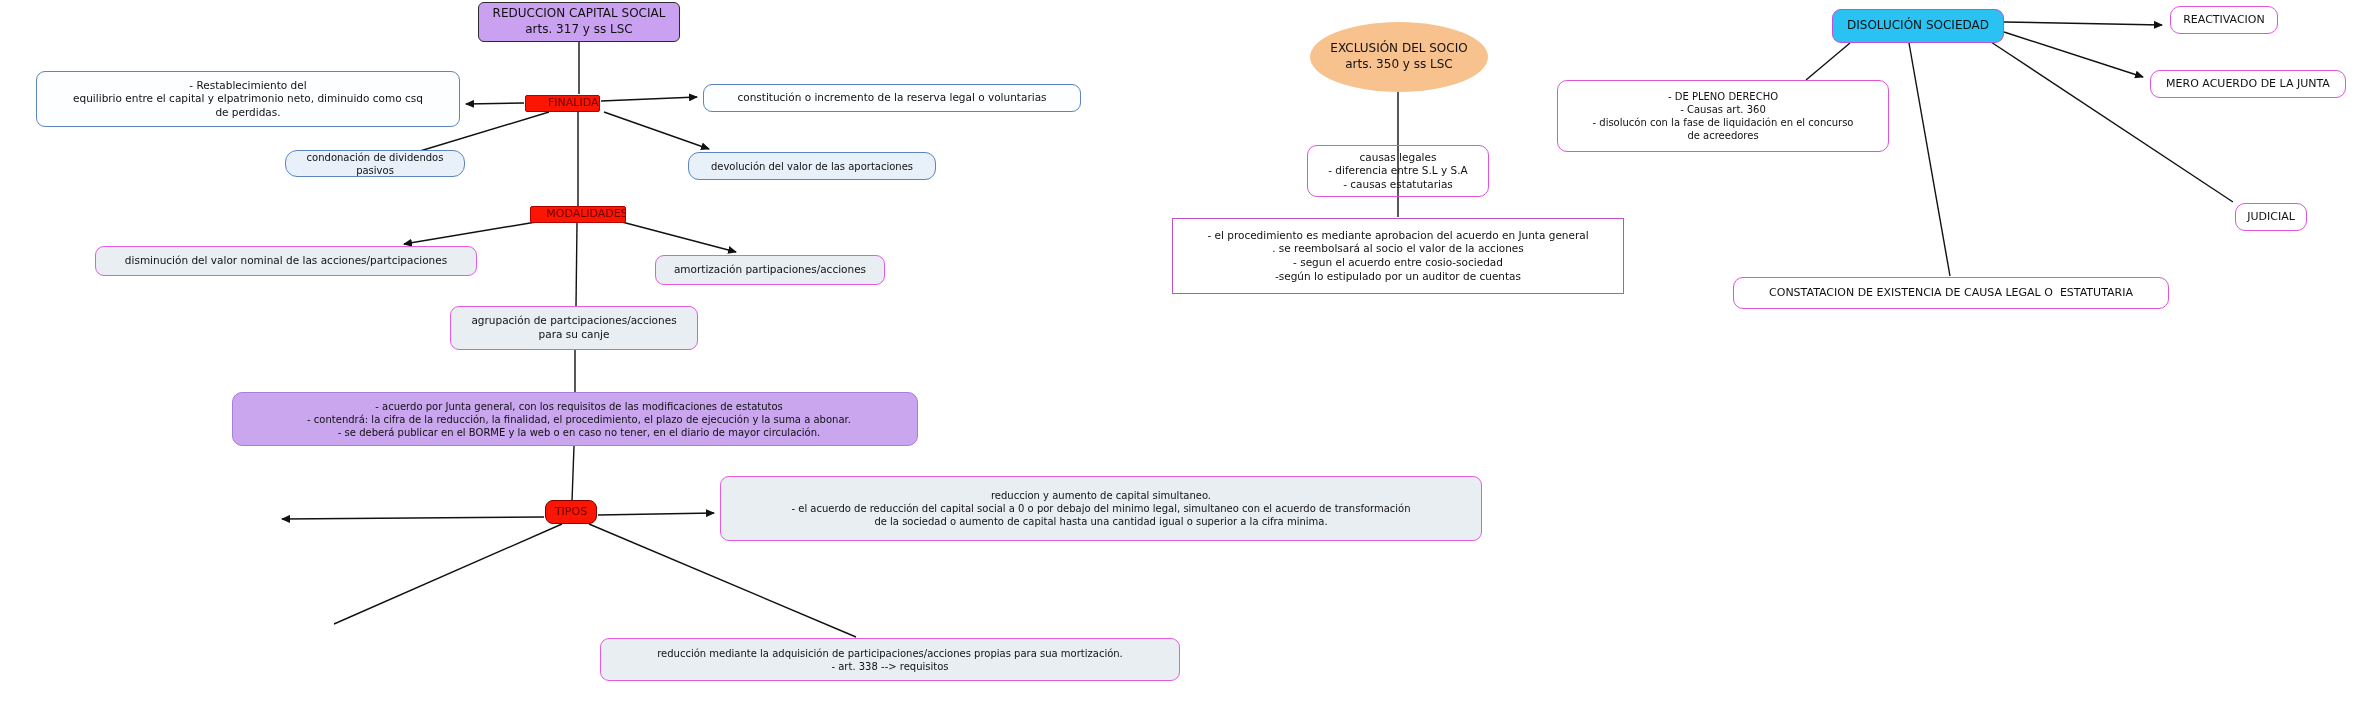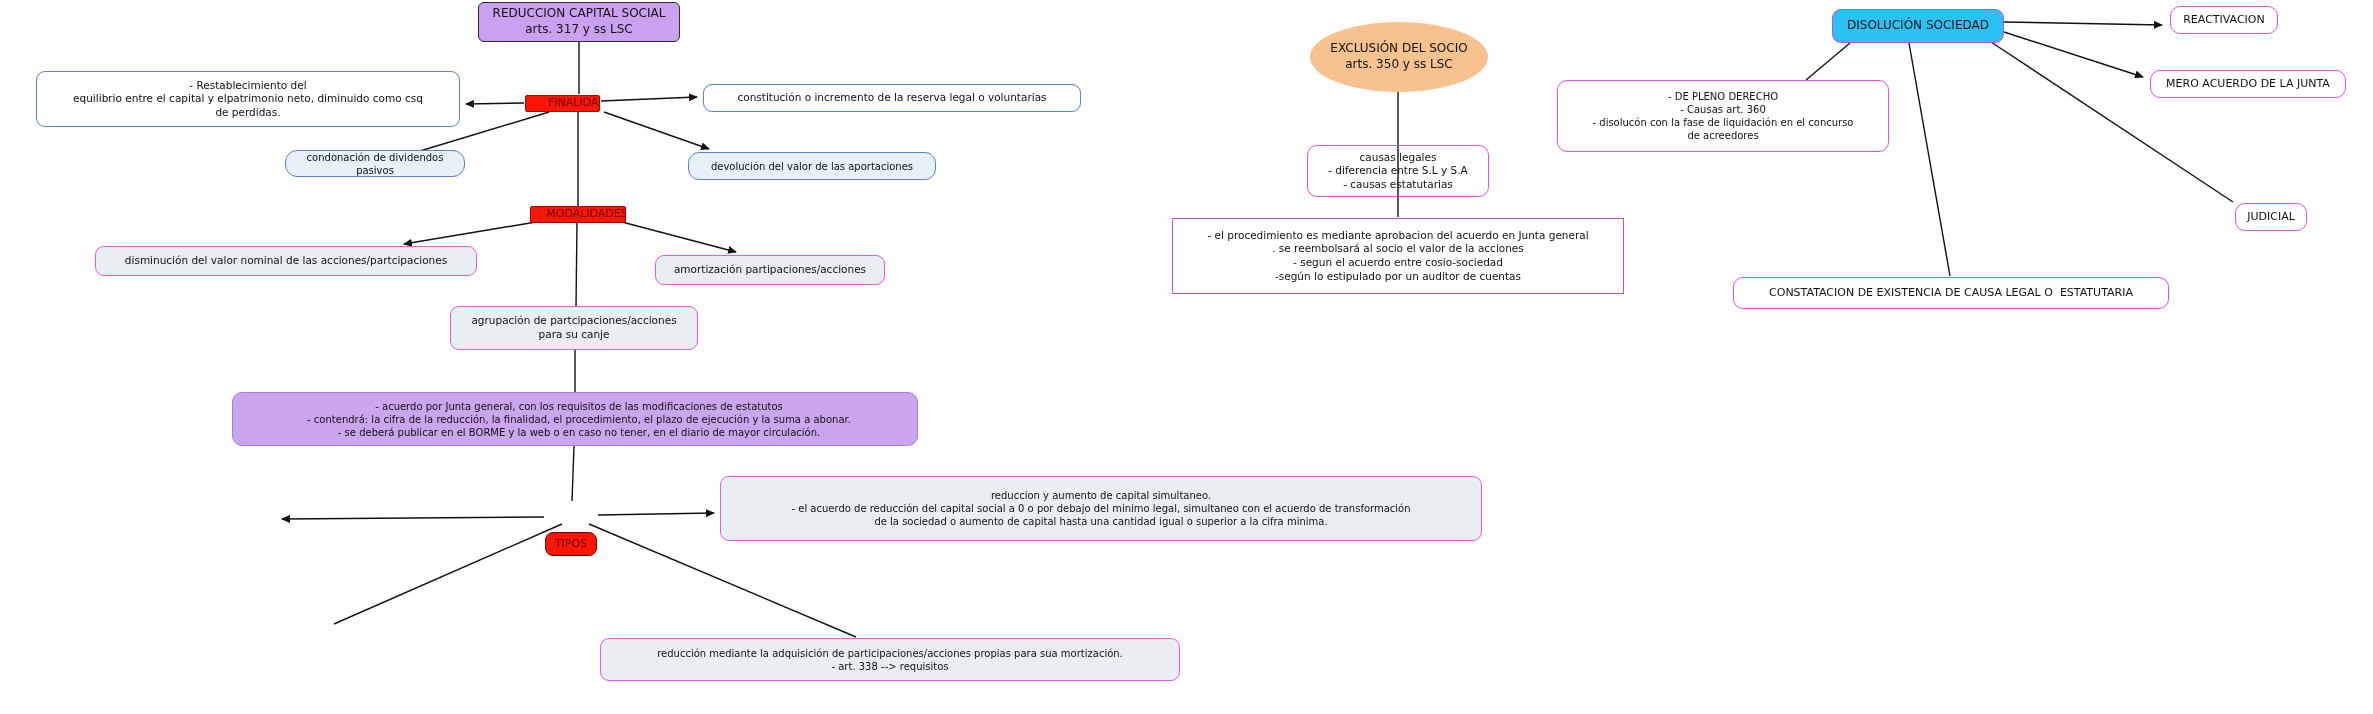--- a/index.html
+++ b/index.html
@@ -32,21 +32,21 @@
   #n-restablecimiento{left:36px;top:71px;width:424px;height:56px;}
   #n-finalidad{left:525px;top:95px;width:75px;height:17px;padding-left:32px;}
   #n-constitucion{left:703px;top:84px;width:378px;height:28px;}
   #n-condonacion{left:285px;top:150px;width:180px;height:27px;border-radius:12px;}
   #n-devolucion{left:688px;top:152px;width:248px;height:28px;}
   #n-modalidades{left:530px;top:206px;width:96px;height:17px;padding-left:20px;}
   #n-disminucion{left:95px;top:246px;width:382px;height:30px;}
   #n-amortizacion{left:655px;top:255px;width:230px;height:30px;text-align:right;}
   #n-agrupacion{left:450px;top:306px;width:248px;height:44px;}
   #n-acuerdo{left:232px;top:392px;width:686px;height:54px;}
-  #n-tipos{left:545px;top:500px;width:52px;height:24px;margin-top:32px;}
+  #n-tipos{left:545px;top:500px;width:52px;height:24px;}
   #n-reserva{left:2px;top:500px;width:272px;height:45px;}
   #n-simultaneo{left:720px;top:476px;width:762px;height:65px;}
   #n-aportaciones{left:5px;top:625px;width:556px;height:84px;}
   #n-adquisicion{left:600px;top:638px;width:580px;height:43px;}
   #n-exclusion{left:1310px;top:22px;width:178px;height:70px;}
   #n-causas{left:1307px;top:145px;width:182px;height:52px;}
   #n-procedimiento{left:1172px;top:218px;width:452px;height:76px;}
   #n-disolucion{left:1832px;top:9px;width:172px;height:34px;}
   #n-reactivacion{left:2170px;top:6px;width:108px;height:28px;}
   #n-mero{left:2150px;top:70px;width:196px;height:28px;}

